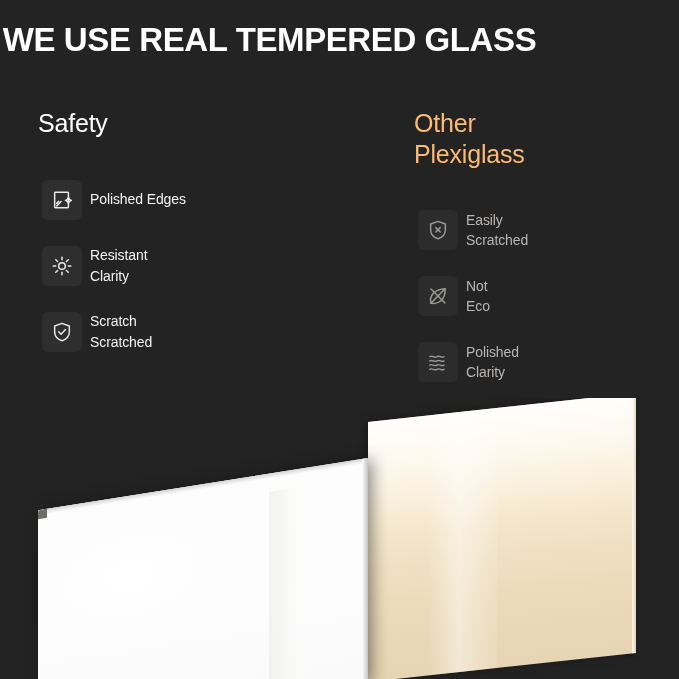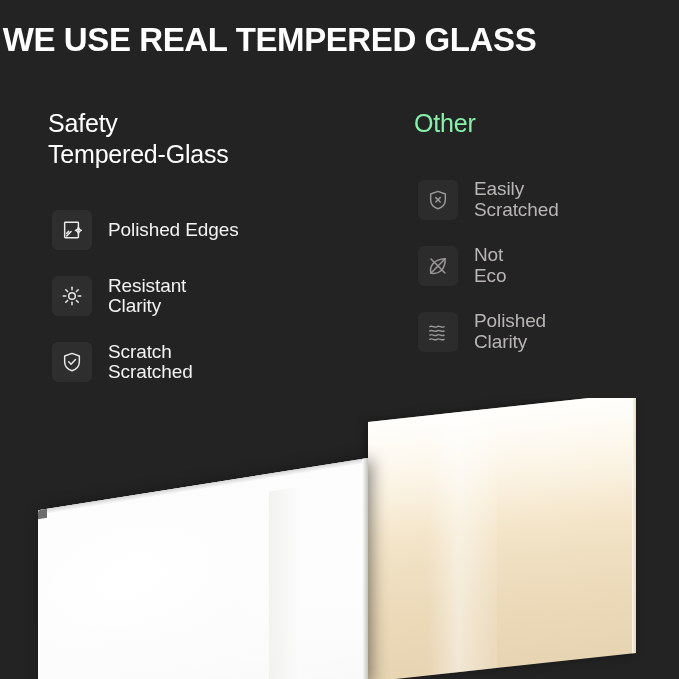--- a/index.html
+++ b/index.html
@@ -30,31 +30,31 @@
     letter-spacing: -0.4px;
     line-height: 40px;
     white-space: nowrap;
   }
 
   
   .col {
     position: absolute;
     top: 108px;
   }
-  .col-left  { left: 48px;  width: 340px; }
+  .col-left  { left: 38px;  width: 340px; }
   .col-right { left: 414px; width: 260px; }
 
   .col-title {
     font-size: 25px;
     font-weight: 400;
     line-height: 30.5px;
     letter-spacing: -0.2px;
   }
   .col-left .col-title  { color: #ffffff; }
-  .col-right .col-title { color: #86efac; }
+  .col-right .col-title { color: #fdba74; }
   .col-title .l2 { display: block; }
 
   
   .features { margin-top: 38px; }
   .feature {
     display: flex;
     align-items: center;
     height: 46px;
     margin-bottom: 20px;
   }
@@ -67,22 +67,22 @@
     border-radius: 6px;
     background: #2e2e2e;
     display: flex;
     align-items: center;
     justify-content: center;
     margin-left: 4px;
   }
   .col-right .icon-box { background: #2c2c2c; }
 
   .feature-text {
-    margin-left: 16px;
-    font-size: 19px;
+    margin-left: 8px;
+    font-size: 14px;
     line-height: 20.5px;
     font-weight: 400;
     letter-spacing: -0.1px;
   }
   .col-left .feature-text  { color: #f2f2f2; }
   .col-right .feature-text { color: #b8b6b4; }
   .feature-text .l2 { display: block; }
 
   svg.gi { display: block; }
   .col-left  svg.gi { stroke: #e9e9e9; }
@@ -201,21 +201,20 @@
 </head>
 <body>
 
 <div class="stage">
 
   <div class="headline">WE USE REAL TEMPERED GLASS</div>
 
   <div class="col col-left">
     <div class="col-title">
       <span>Safety</span>
-      <span class="l2">Tempered-Glass</span>
     </div>
 
     <div class="features">
 
       <div class="feature">
         <span class="icon-box">
           <svg class="gi" width="22" height="22" viewBox="0 0 24 24" fill="none" stroke-width="1.6" stroke-linecap="round" stroke-linejoin="round">
             <rect x="4" y="3.5" width="15" height="17" rx="0.8"></rect>
             <path d="M6.2 18.6 L11 13.6"></path>
             <path d="M6.2 15.7 L8.4 13.5"></path>
@@ -259,20 +258,21 @@
           <span class="l2">Scratched</span>
         </span>
       </div>
 
     </div>
   </div>
 
   <div class="col col-right">
     <div class="col-title">
       <span>Other</span>
+      <span class="l2">Plexiglass</span>
     </div>
 
     <div class="features">
 
       <div class="feature">
         <span class="icon-box">
           <svg class="gi" width="22" height="22" viewBox="0 0 24 24" fill="none" stroke-width="1.6" stroke-linecap="round" stroke-linejoin="round">
             <path d="M12 2.6 L20 5.4 V12 c0 5.2 -4.1 8.2 -8 9.6 -3.9 -1.4 -8 -4.4 -8 -9.6 V5.4z"></path>
             <path d="M9.6 9.4 L14.4 14.2"></path>
             <path d="M14.4 9.4 L9.6 14.2"></path>

